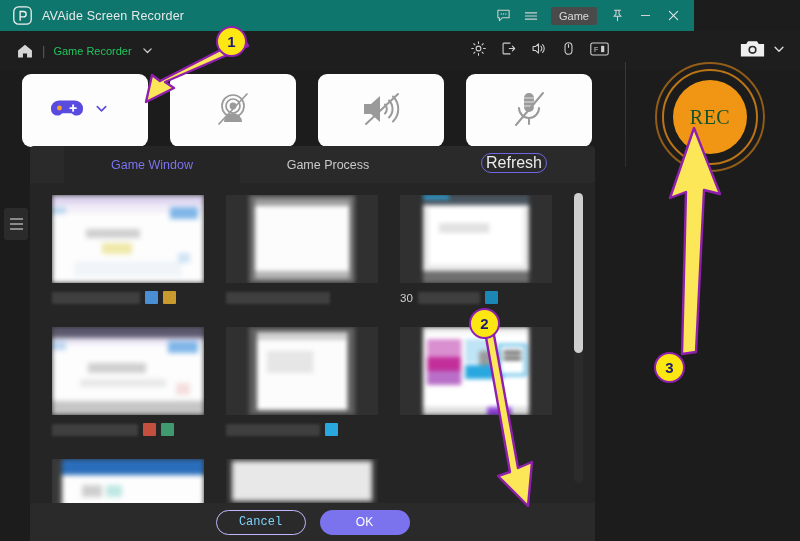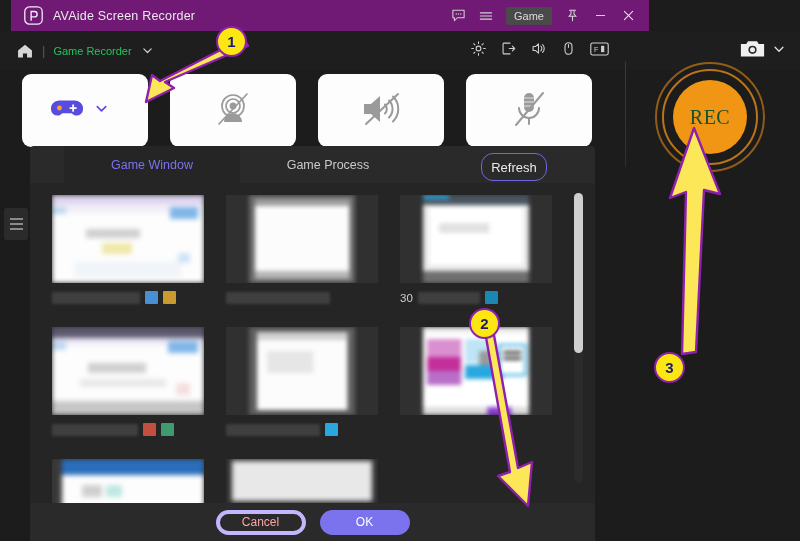--- a/index.html
+++ b/index.html
@@ -10,23 +10,23 @@
     overflow: hidden;
   }
   #app {
     position: relative;
     width: 800px; height: 541px;
     background: #1c1c1c;
   }
 
   
   .titlebar {
-    position: absolute; left: 0; top: 0; width: 638px; height: 31px;
-    background: #701a75;
-    display: flex; align-items: center; margin-left: 11px;
+    position: absolute; left: 0; top: 0; width: 694px; height: 31px;
+    background: #0f766e;
+    display: flex; align-items: center;
   }
   .logo {
     margin-left: 12px; width: 20px; height: 20px;
     display: flex; align-items: center; justify-content: center;
   }
   .app-title {
     margin-left: 10px;
     color: #e8e8e8; font-size: 12.5px; letter-spacing: .2px;
   }
   .tb-right {
@@ -125,22 +125,22 @@
     display: flex; align-items: stretch;
   }
   .tab {
     width: 176px; display: flex; align-items: center; justify-content: center;
     font-size: 12.5px; color: #c9c9c9;
   }
   .tab.first { margin-left: 34px; }
   .tab.active { background: #252525; color: #7b73ee; border-radius: 4px 4px 0 0; }
   .refresh {
     position: absolute; right: 48px; top: 7px;
-    width: 66px; height: 28px; border-radius: 12px;
-    border: 1px solid #6f67e0; color: #eaeaea; font-size: 13px;
+    width: 66px; height: 20px; border-radius: 12px;
+    border: 1px solid #6f67e0; color: #eaeaea; font-size: 16px;
     display: flex; align-items: center; justify-content: center;
   }
   .dlg-body {
     position: absolute; left: 0; top: 37px;
     width: 565px; height: 320px;
     background: #252525;
     overflow: hidden;
   }
   .grid {
     position: absolute; left: 22px; top: 12px;
@@ -179,21 +179,21 @@
   .dlg-foot {
     position: absolute; left: 0; bottom: 0;
     width: 565px; height: 38px;
     background: #2a2a2a;
     display: flex; align-items: center; justify-content: center; gap: 14px;
   }
   .btn {
     width: 90px; height: 25px; border-radius: 13px;
     font-size: 12px; display: flex; align-items: center; justify-content: center;
   }
-  .btn-cancel { border: 4px solid #c4b5fd; color: #fca5a5; }
+  .btn-cancel { border: 1px solid #c4b5fd; color: #7dd3fc; font-family: Liberation Mono, monospace; }
   .btn-ok { background: #7b73ee; color: #ffffff; }
 
   
   .badge {
     position: absolute; width: 31px; height: 31px; border-radius: 50%;
     background: #FCE712; border: 2px solid #8f1fae;
     display: flex; align-items: center; justify-content: center;
     color: #1a1a6e; font-size: 15px; font-weight: bold;
     z-index: 40;
   }

